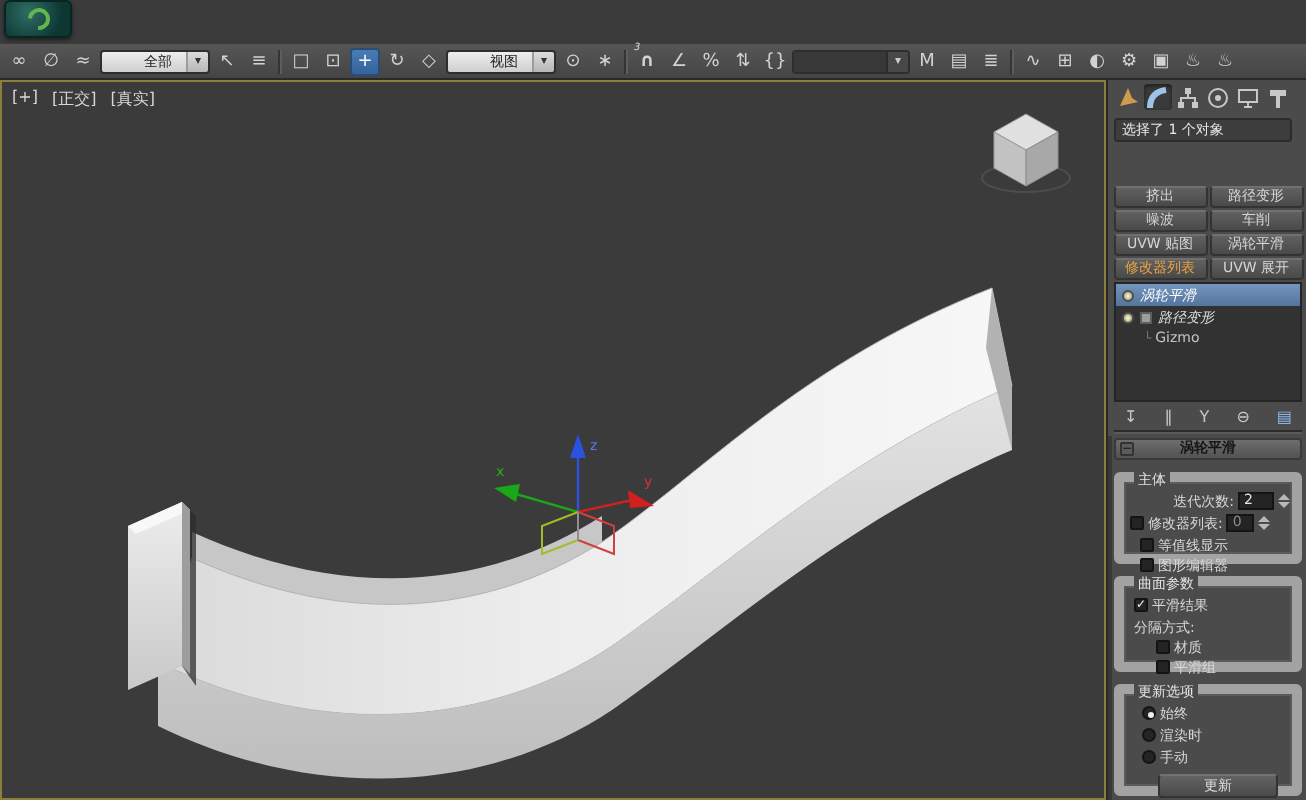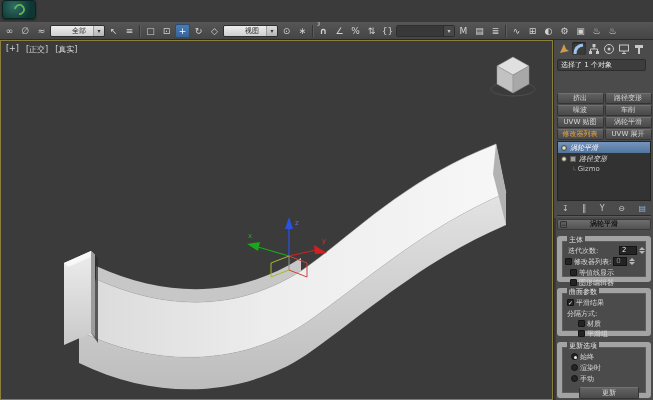--- a/index.html
+++ b/index.html
@@ -308,21 +308,21 @@
     <div class="rollout">
       <div class="scrollstrip"></div>
       <div class="rhead">
         <span class="rminus">−</span>
         <span>涡轮平滑</span>
       </div>
 
       <div class="group" style="left:3px;top:18px;width:94px;height:46px">
         <span class="gtitle">主体</span>
         <div class="row" style="left:6px;top:5px;width:86px">
-          <span class="rlabel" style="width:49px;">迭代次数:</span>
+          <span class="rlabel" style="width:49px;text-align:right">迭代次数:</span>
           <span class="numf">2</span>
           <span class="spin">
               <span class="up"></span>
               <span class="dn"></span>
             </span>
         </div>
         <div class="row" style="left:3px;top:16px;width:90px">
           <span class="cb"></span>
           <span class="rlabel">修改器列表:</span>
           <span class="numf dim">0</span>

